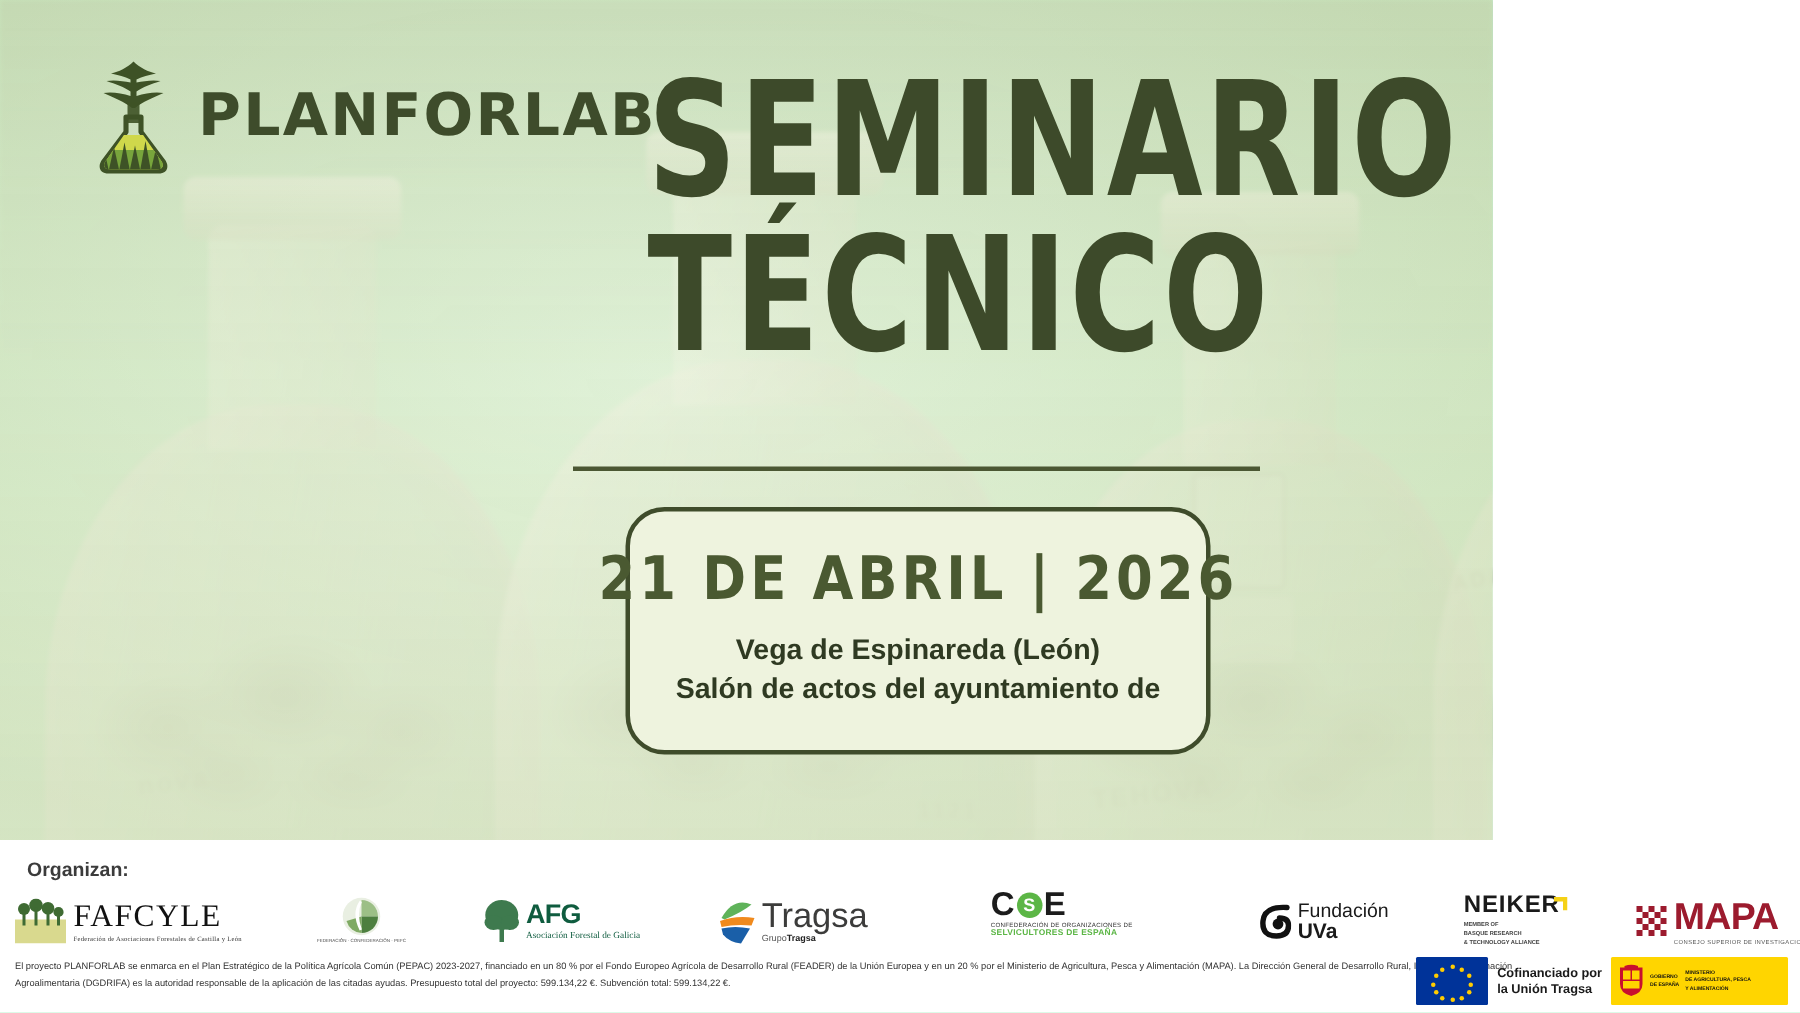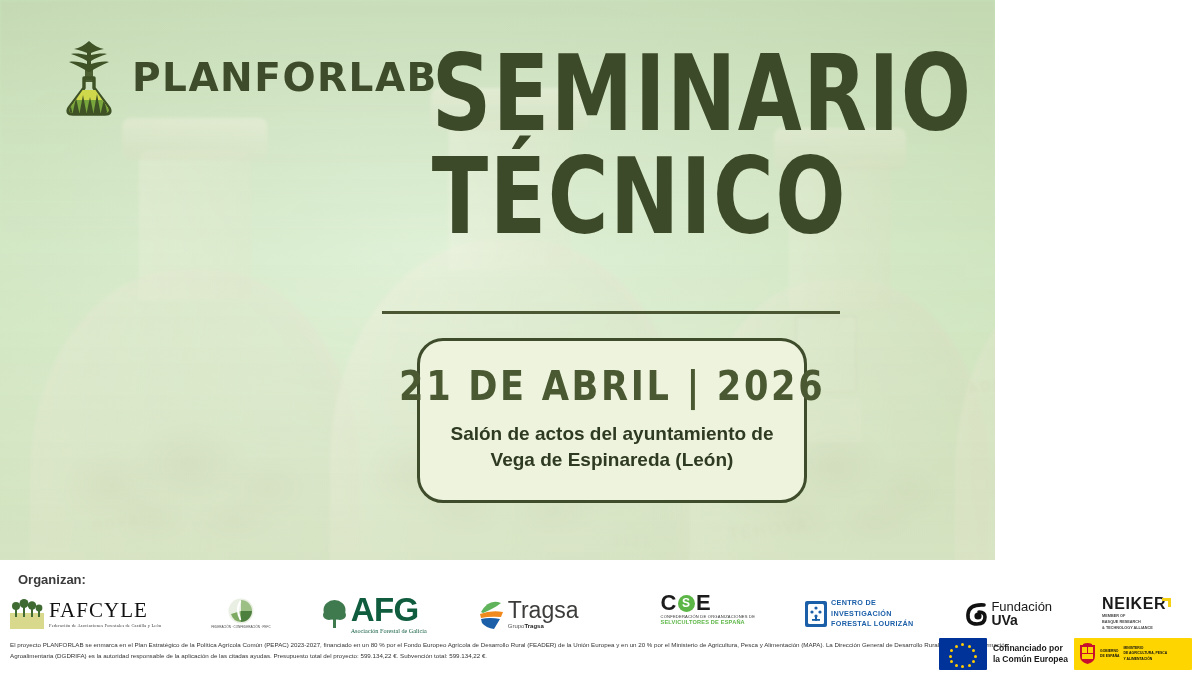--- a/index.html
+++ b/index.html
@@ -145,21 +145,21 @@
     letter-spacing:1px; color:#111; line-height:1;
   }
   .fafcyle-sub {
     font-family:"Liberation Serif", serif; font-size:4.4px;
     color:#333; letter-spacing:.2px; margin-top:2px; white-space:nowrap;
   }
   
   .micro { font-size:4px; color:#4a4a4a; line-height:1.25; white-space:nowrap; }
 
   
-  .afg-name { font-family:"Liberation Sans", sans-serif; font-size:33px; font-weight:700; color:#0f5c3f; letter-spacing:-.5px; line-height:.95; }
+  .afg-name { font-family:"Liberation Sans", sans-serif; font-size:18px; font-weight:700; color:#0f5c3f; letter-spacing:-.5px; line-height:.95; }
   .afg-sub { font-family:"Liberation Serif", serif; font-size:6.2px; color:#0f5c3f; white-space:nowrap; margin-top:1px; }
 
   
   .tragsa-name { font-family:"Liberation Sans", sans-serif; font-size:23px; color:#3c3c3b; line-height:1; }
   .tragsa-sub { font-size:6px; color:#555; margin-top:1px; }
   .tragsa-sub b { color:#222; }
 
   
   .feuga-name {
     font-family:"DejaVu Sans", sans-serif; font-size:28px; font-weight:700;
@@ -272,22 +272,22 @@
 
     <div class="title-wrap">
       <div class="t-line t1">SEMINARIO</div>
       <div class="t-line t2">TÉCNICO</div>
     </div>
     <div class="rule"></div>
 
     <div class="card">
       <div class="card-date">21 DE ABRIL | 2026</div>
       <div class="card-venue">
+        <div>Vega de Espinareda (León)</div>
         <div>Salón de actos del ayuntamiento de</div>
-        <div>Vega de Espinareda (León)</div>
       </div>
     </div>
   </div>
 
   <div class="footer">
     <div class="organizan">Organizan:</div>
 
     <div class="logo-row">
 
       <div class="lg">
@@ -360,39 +360,20 @@
       <div class="sep"></div>
 
       <div class="lg" style="flex-direction:column; align-items:flex-start; justify-content:flex-start;">
         <div class="cose-name">C<span class="cose-o">S</span>E</div>
         <div class="cose-sub1">CONFEDERACIÓN DE ORGANIZACIONES DE</div>
         <div class="cose-sub2">SELVICULTORES DE ESPAÑA</div>
       </div>
 
       <div class="sep"></div>
 
-      <div class="lg">
-        <svg width="22" height="26" viewBox="0 0 22 26">
-          <rect x="0" y="0" width="22" height="26" rx="2" fill="#1b5fa8"></rect>
-          <rect x="3" y="3" width="16" height="20" rx="1.5" fill="#fff"></rect>
-          <g fill="#1b5fa8">
-            <circle cx="11" cy="7" r="1.6"></circle>
-              <circle cx="7" cy="11" r="1.6"></circle>
-            <circle cx="15" cy="11" r="1.6"></circle>
-              <circle cx="11" cy="15" r="1.6"></circle>
-            <rect x="7" y="18" width="8" height="1.8"></rect>
-              <rect x="10" y="16" width="2" height="4"></rect>
-          </g>
-        </svg>
-        <div class="lou-txt">
-          <div>CENTRO DE</div>
-          <div>INVESTIGACIÓN</div>
-          <div>FORESTAL LOURIZÁN</div>
-        </div>
-      </div>
 
       <div class="sep"></div>
 
       <div class="lg">
         <svg width="24" height="26" viewBox="0 0 24 26">
           <path d="M21 4 Q6 3 5 13 Q4 23 14 23 Q22 23 22 16 Q22 11 16 11" fill="none" stroke="#111" stroke-width="3.6" stroke-linecap="round"></path>
           <circle cx="15" cy="15" r="3.6" fill="#111"></circle>
         </svg>
         <div style="margin-left:4px;">
           <div class="uva-1">Fundación</div>
@@ -467,21 +448,21 @@
         <div class="eu-star" style="left:29px;   top:25.5px;"></div>
         <div class="eu-star" style="left:22.5px; top:26.5px;"></div>
         <div class="eu-star" style="left:16px;   top:25.5px;"></div>
         <div class="eu-star" style="left:11.5px; top:22px;"></div>
         <div class="eu-star" style="left:10px;   top:17px;"></div>
         <div class="eu-star" style="left:11.5px; top:11px;"></div>
         <div class="eu-star" style="left:16px;   top:6.5px;"></div>
       </div>
       <div class="eu-text">
         <div>Cofinanciado por</div>
-        <div>la Común Europea</div>
+        <div>la Unión Tragsa</div>
       </div>
       <div class="es-badge">
         <svg class="es-shield" viewBox="0 0 17 22">
           <path d="M1 2 H16 V13 Q16 19 8.5 21 Q1 19 1 13 Z" fill="#c8102e"></path>
           <rect x="3" y="4" width="5" height="6" fill="#ffd500"></rect>
           <rect x="9" y="4" width="5" height="6" fill="#ffd500"></rect>
           <rect x="3" y="11" width="11" height="5" fill="#ffd500"></rect>
           <path d="M4 1 Q8.5 -1 13 1 L13 3 L4 3 Z" fill="#c8102e"></path>
         </svg>
         <div>

